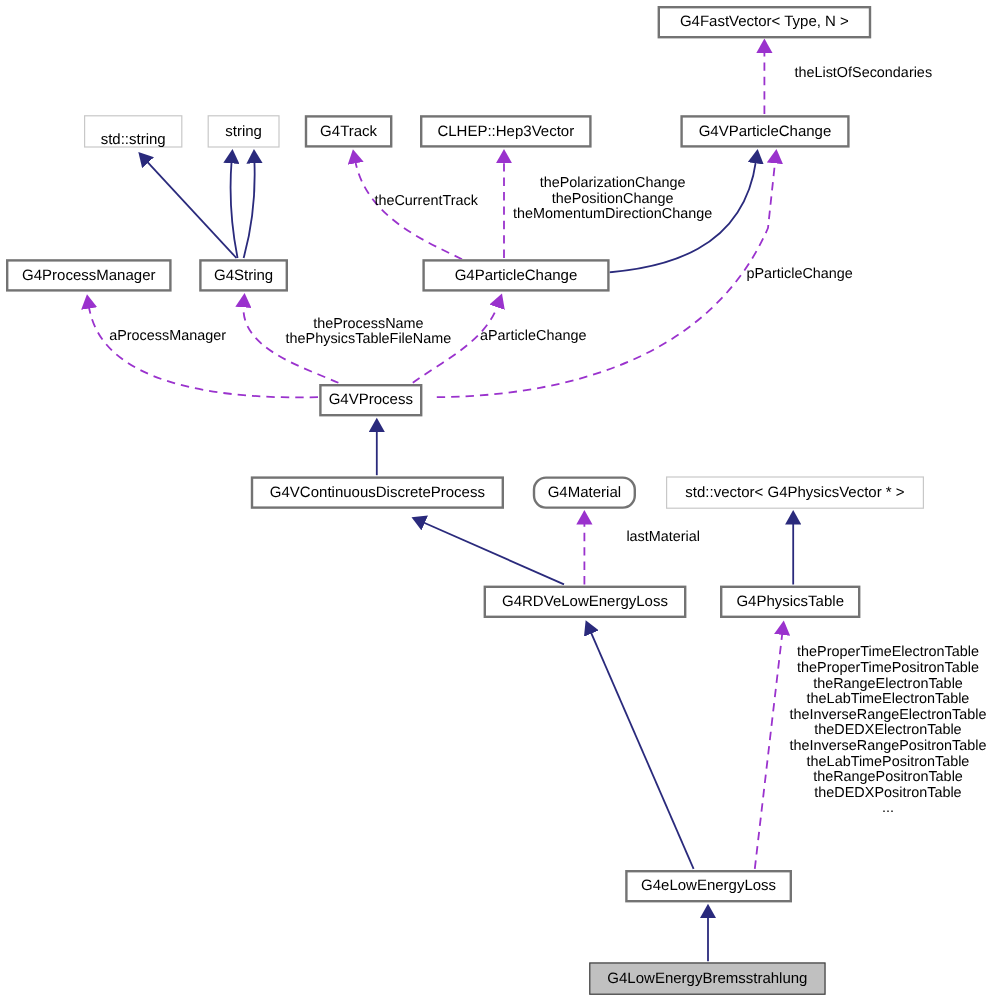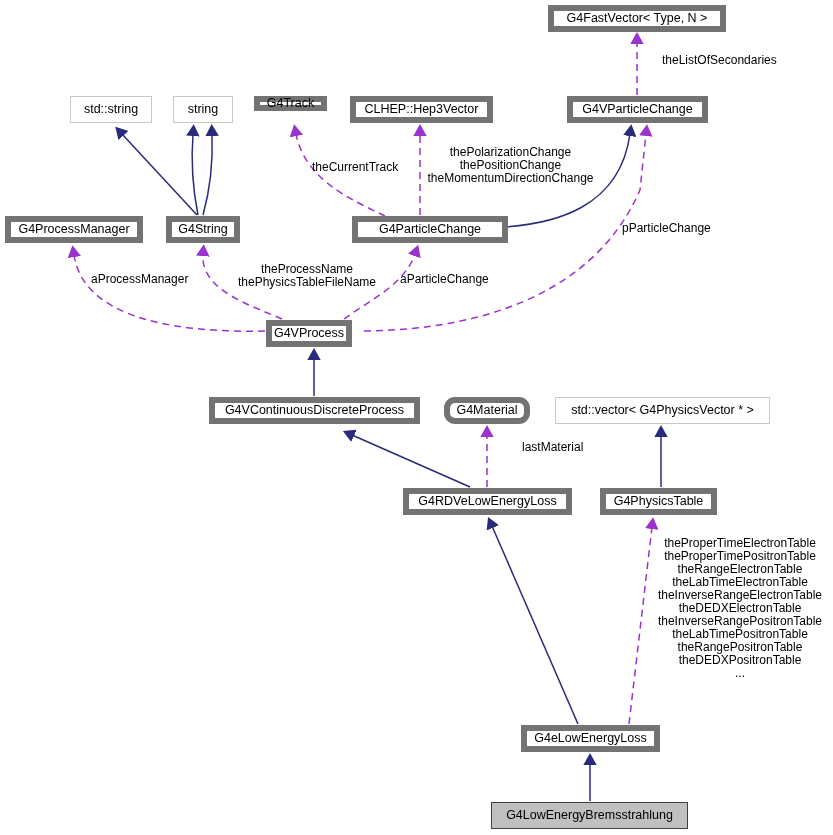--- a/index.html
+++ b/index.html
@@ -30,21 +30,21 @@
   .cls-node {
     position: absolute;
     box-sizing: border-box;
     display: flex;
     align-items: center;
     justify-content: center;
     font-size: 12.5px;
     line-height: 1;
     color: #000000;
     background: #ffffff;
-    border: 6px solid #737373;
+    border: 2px solid #737373;
     white-space: nowrap;
   }
   .cls-node.external {
     border: 1px solid #c8c8c8;
     background: #ffffff;
   }
   .cls-node.highlight {
     background: #c0c0c0;
     border: 1px solid #404040;
   }
@@ -112,27 +112,27 @@
 
       <path d="M578,724 L492,526" marker-end="url(#arrow-inherit)"></path>
 
       <path d="M590,801 L590,763" marker-end="url(#arrow-inherit)"></path>
     </g>
   </svg>
 
   <div class="cls-node" style="left:548px; top:5px;   width:178px; height:27px;">
       <span>G4FastVector&lt; Type, N &gt;</span>
     </div>
-  <div class="cls-node external" style="left:70px;  top:96px;  width:82px;  height:27px;">
+  <div class="cls-node external" style="left:70px;  top:96px;  width:82px;  height:27px;align-items:flex-end;">
       <span>std::string</span>
     </div>
   <div class="cls-node external" style="left:173px; top:96px;  width:60px;  height:27px;">
       <span>string</span>
     </div>
-  <div class="cls-node" style="left:254px; top:96px;  width:73px;  height:15px;">
+  <div class="cls-node" style="left:254px; top:96px;  width:73px;  height:27px;">
       <span>G4Track</span>
     </div>
   <div class="cls-node" style="left:350px; top:96px;  width:143px; height:27px;">
       <span>CLHEP::Hep3Vector</span>
     </div>
   <div class="cls-node" style="left:567px; top:96px;  width:141px; height:27px;">
       <span>G4VParticleChange</span>
     </div>
   <div class="cls-node" style="left:5px;   top:216px; width:138px; height:27px;">
       <span>G4ProcessManager</span>

